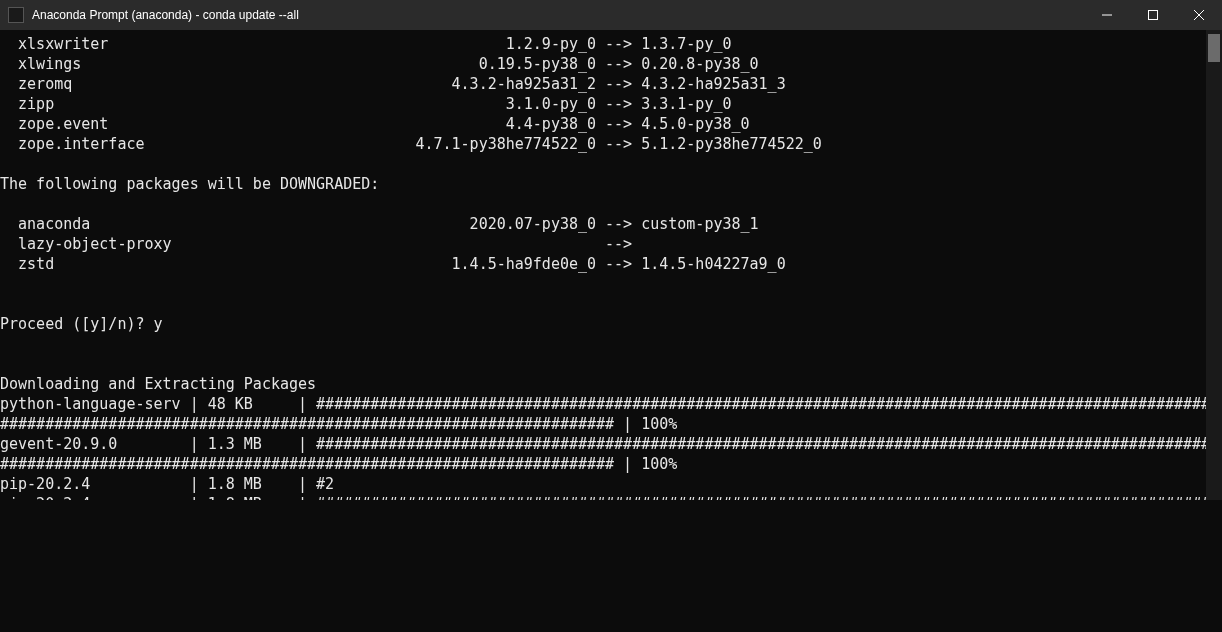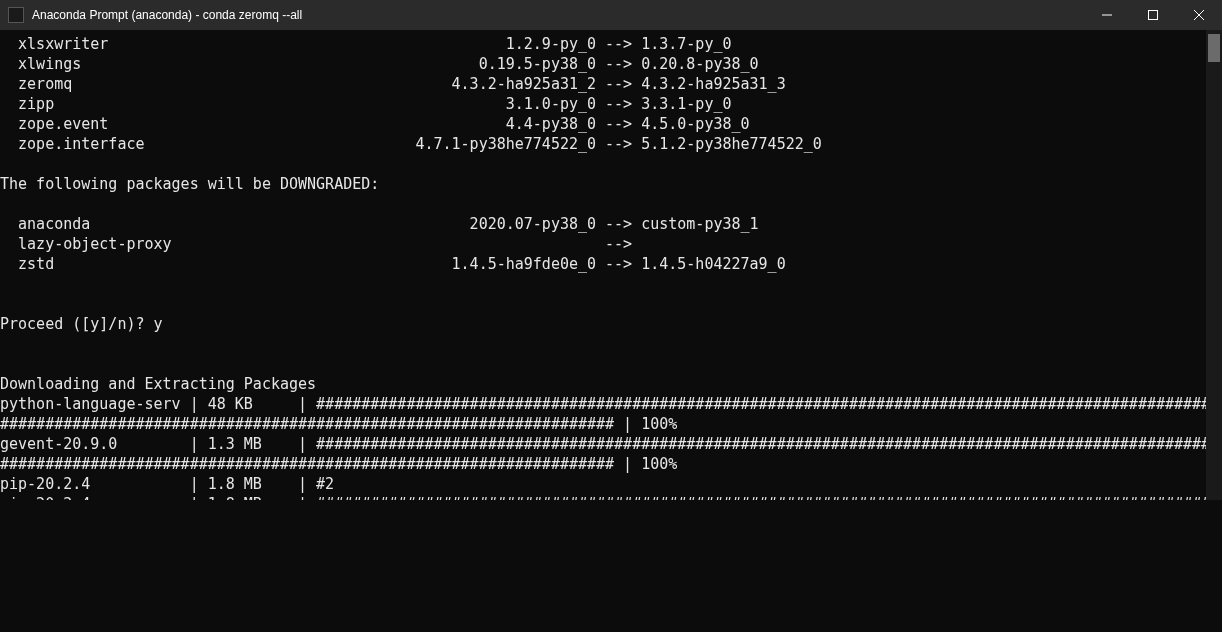--- a/index.html
+++ b/index.html
@@ -73,21 +73,21 @@
     left: 2px; width: 12px;
     bottom: 0px; height: 14px;
     background: #cccccc;
   }
 </style>
 </head>
 <body>
 
 <div class="titlebar">
   <span class="icon"></span>
-  <span>Anaconda Prompt (anaconda) - conda  zeromq --all</span>
+  <span>Anaconda Prompt (anaconda) - conda  update --all</span>
   <div class="controls">
     <div class="ctrl">
       <svg width="10" height="10" viewBox="0 0 10 10">
           <path d="M0 5 H10" stroke="#fff" stroke-width="1"></path>
         </svg>
     </div>
     <div class="ctrl">
       <svg width="10" height="10" viewBox="0 0 10 10">
           <rect x="0.5" y="0.5" width="9" height="9" fill="none" stroke="#fff" stroke-width="1"></rect>
         </svg>

